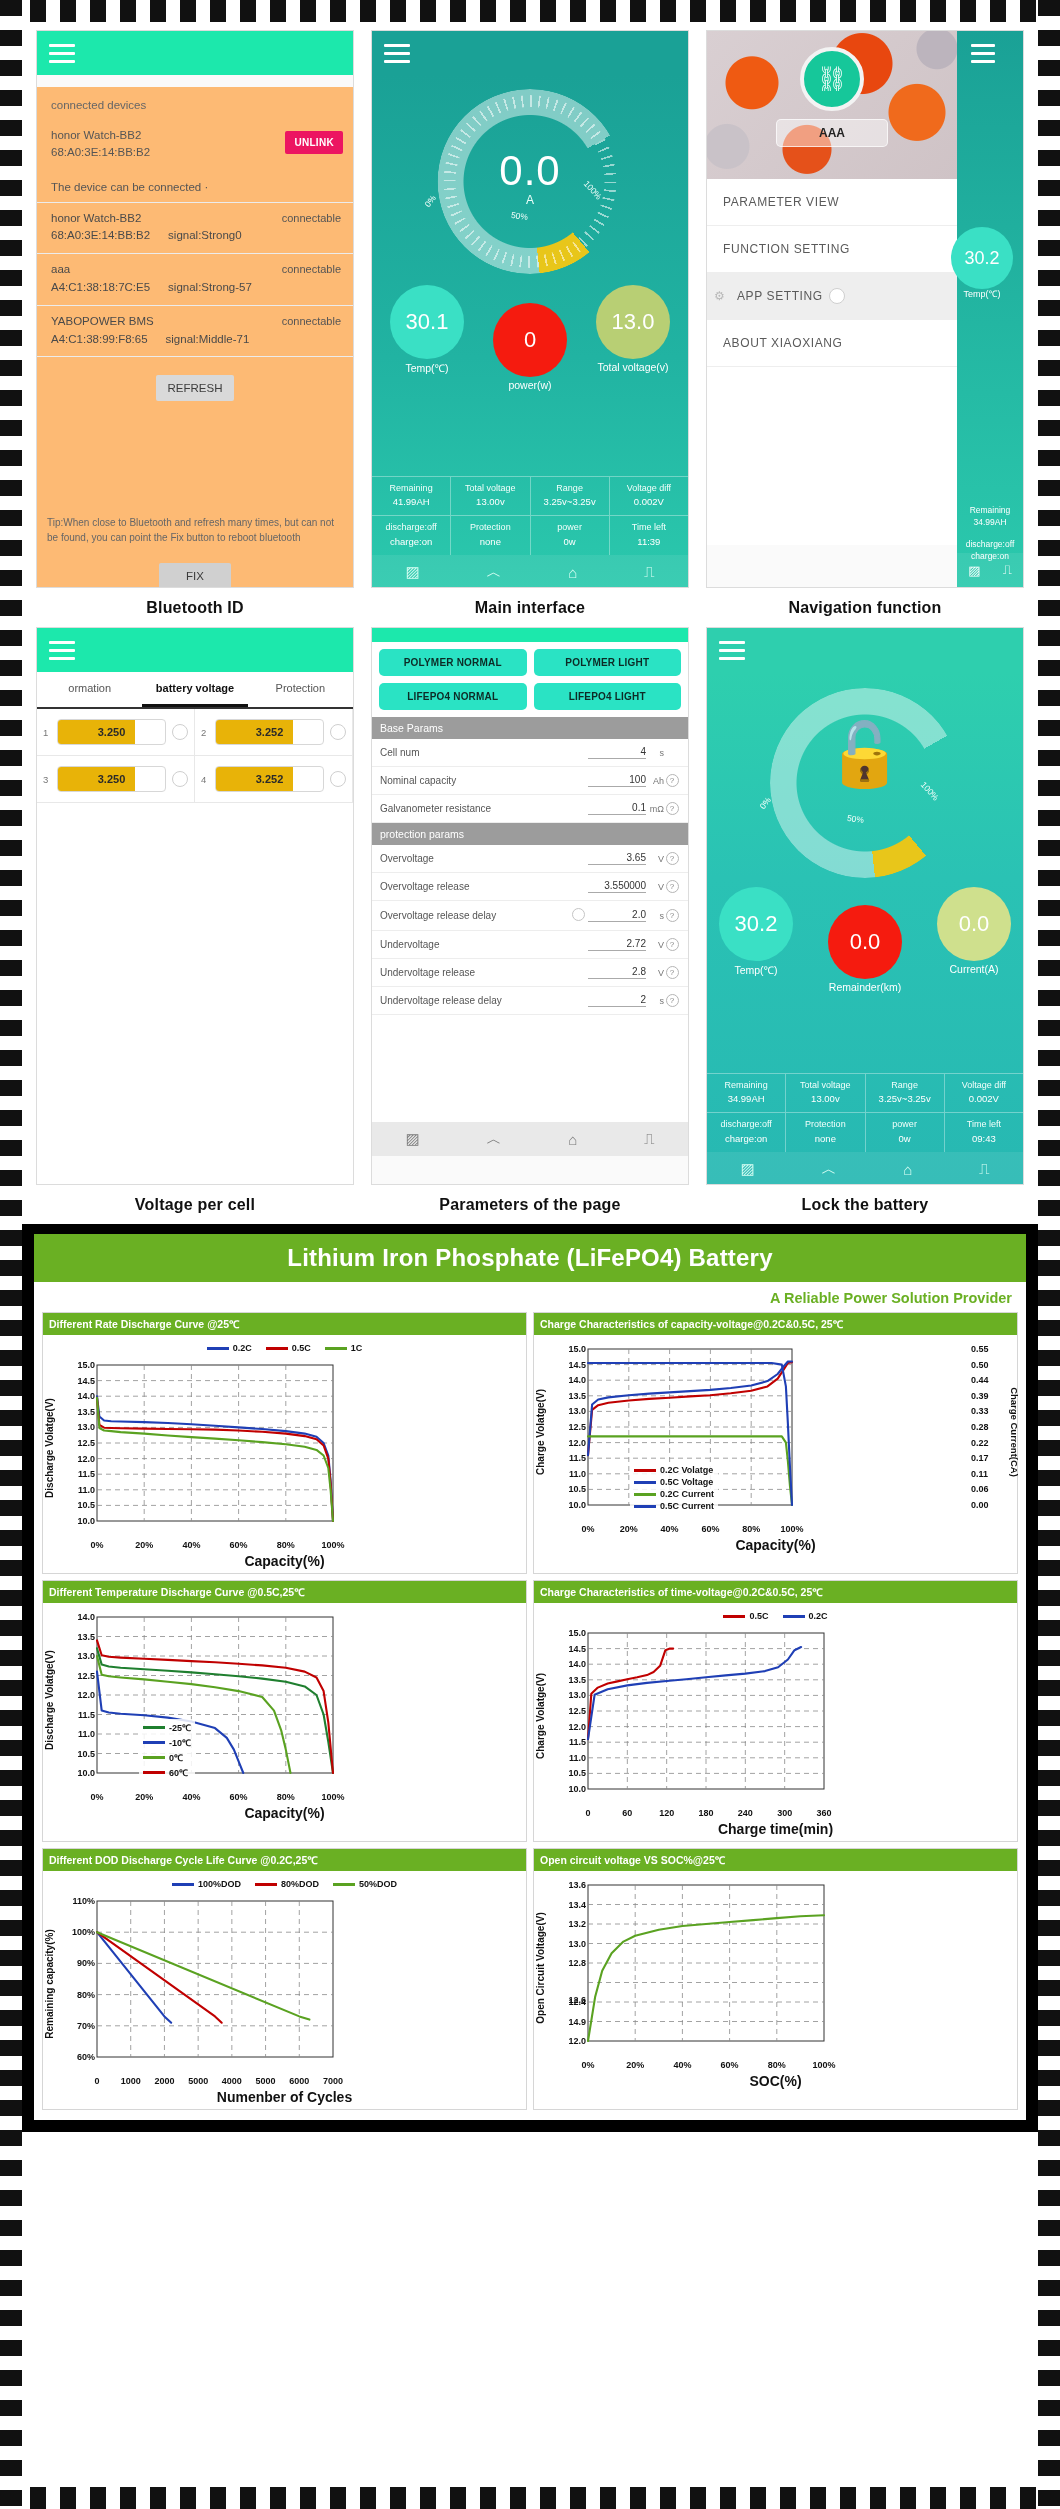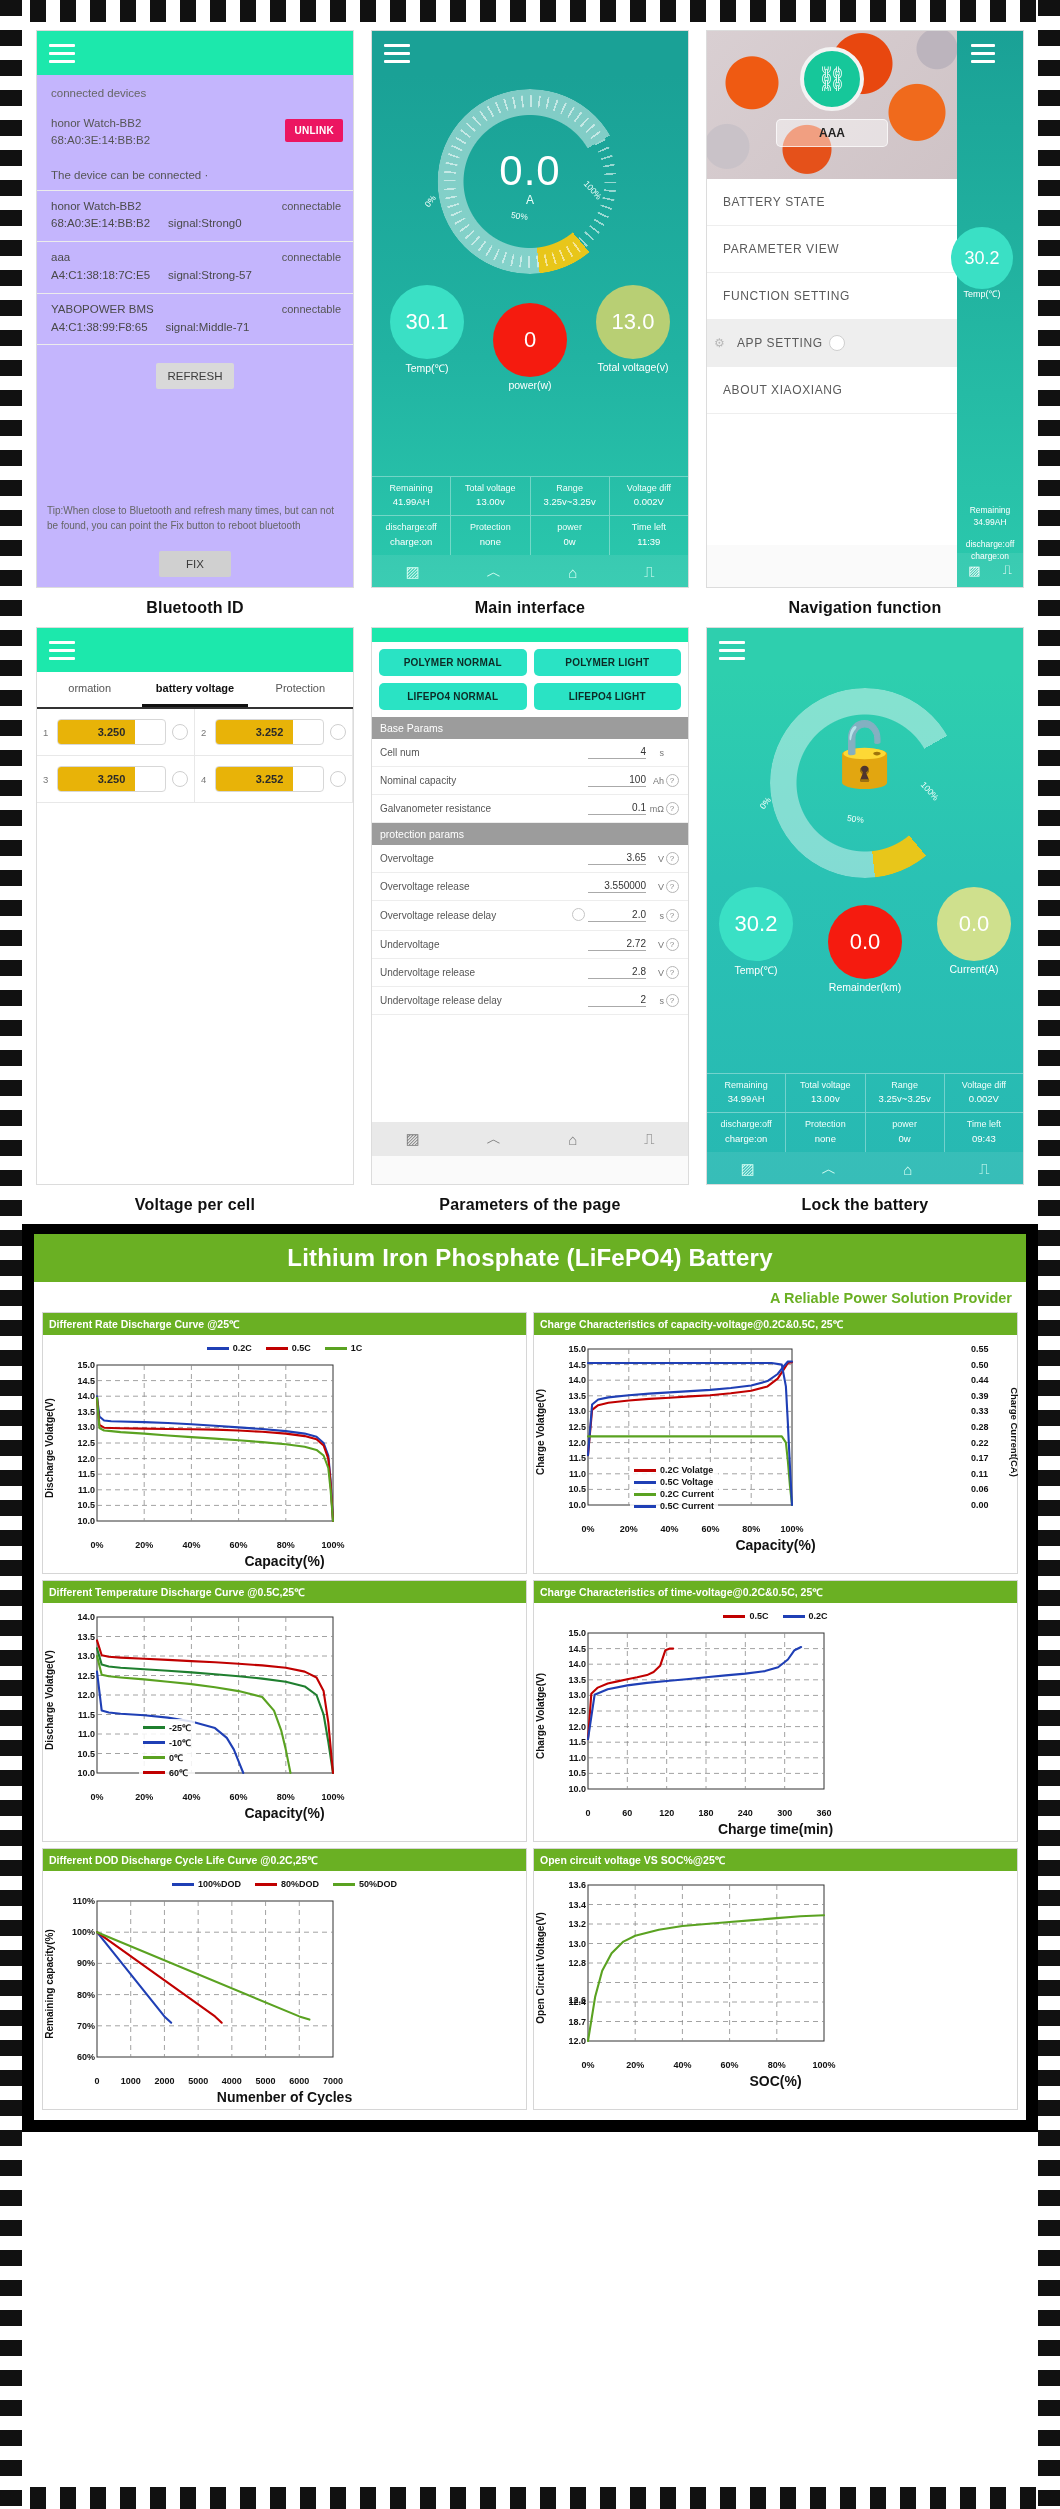--- a/index.html
+++ b/index.html
@@ -41,21 +41,21 @@
     padding:11px 0 6px 0; letter-spacing:.2px;
   }
 
   
   .appbar { height:44px; background:#1ce8ac; position:relative; }
   .appbar.teal { background:#1aa196; }
   .hamb { position:absolute; left:12px; top:13px; width:26px; height:19px; }
   .hamb i { display:block; height:3px; background:#fff; margin-bottom:5px; border-radius:1px; }
 
   
-  .bt-body { background:#c4b5fd; height:514px; font-size:11.5px; color:#555; position:relative; }
+  .bt-body { background:#fdba74; height:514px; font-size:11.5px; color:#555; position:relative;margin-top:12px; }
   .bt-hdr { padding:12px 14px 10px 14px; color:#666; font-size:11.5px; }
   .bt-conn { padding:6px 14px 10px 14px; position:relative; line-height:1.5; color:#555; }
   .unlink {
     position:absolute; right:10px; top:10px;
     background:#ec1561; color:#fff; font-size:10px; font-weight:bold;
     padding:4px 9px; border-radius:2px; letter-spacing:.3px;
   }
   .bt-sub { padding:9px 14px; color:#555; font-size:11.5px; border-bottom:1px solid #ececec;}
   .dev-row { padding:7px 14px 8px 14px; border-bottom:1px solid #ececec; position:relative; line-height:1.55;}
   .dev-name { font-size:11.5px; color:#4a4a4a;}
@@ -403,23 +403,20 @@
           </div>
           <div class="cap">Main interface</div>
         </div>
 
         <div class="app-cell">
           <div class="phone" style="display:flex;">
             <div class="drawer" style="flex:1;">
               <div class="drw-head">
                 <div class="avatar">⛓</div>
                 <div class="namechip">AAA</div>
-              </div>
-              <div class="menu-item">
-                <span class="lbl">BATTERY STATE</span>
               </div>
               <div class="menu-item">
                 <span class="lbl">PARAMETER VIEW</span>
               </div>
               <div class="menu-item">
                 <span class="lbl">FUNCTION SETTING</span>
               </div>
               <div class="menu-item sel">
                 <span class="gear">⚙</span>
                 <span class="lbl">APP SETTING</span>
@@ -1046,21 +1043,21 @@
                     <path d="M50.0 164.0 L57.1 120.1 L64.2 93.8 L73.6 76.2 L85.4 64.6 L97.2 58.7 L120.8 52.8 L144.4 49.0 L168.0 47.0 L191.6 45.0 L215.2 43.1 L238.8 41.1 L262.4 39.2 L286.0 38.2 " fill="none" stroke="#5aa221" stroke-width="2.1" stroke-linejoin="round" stroke-linecap="round"></path>
                   </svg>
                   <div class="yticks" style="height: 182px;">
                     <div class="ytk" style="top: 8px;">13.6</div>
                     <div class="ytk" style="top: 27.5px;">13.4</div>
                     <div class="ytk" style="top: 47px;">13.2</div>
                     <div class="ytk" style="top: 66.5px;">13.0</div>
                     <div class="ytk" style="top: 86px;">12.8</div>
                     <div class="ytk" style="top: 123px;">12.6</div>
                     <div class="ytk" style="top: 125px;">12.4</div>
-                    <div class="ytk" style="top: 144.5px;">18.7</div>
+                    <div class="ytk" style="top: 144.5px;">14.9</div>
                     <div class="ytk" style="top: 164px;">12.0</div>
                   </div>
                 </div>
                 <div class="xticks">
                   <span class="xtk" style="left: 50px;">0%</span>
                   <span class="xtk" style="left: 97.2px;">20%</span>
                   <span class="xtk" style="left: 144.4px;">40%</span>
                   <span class="xtk" style="left: 191.6px;">60%</span>
                   <span class="xtk" style="left: 238.8px;">80%</span>
                   <span class="xtk" style="left: 286px;">100%</span>

